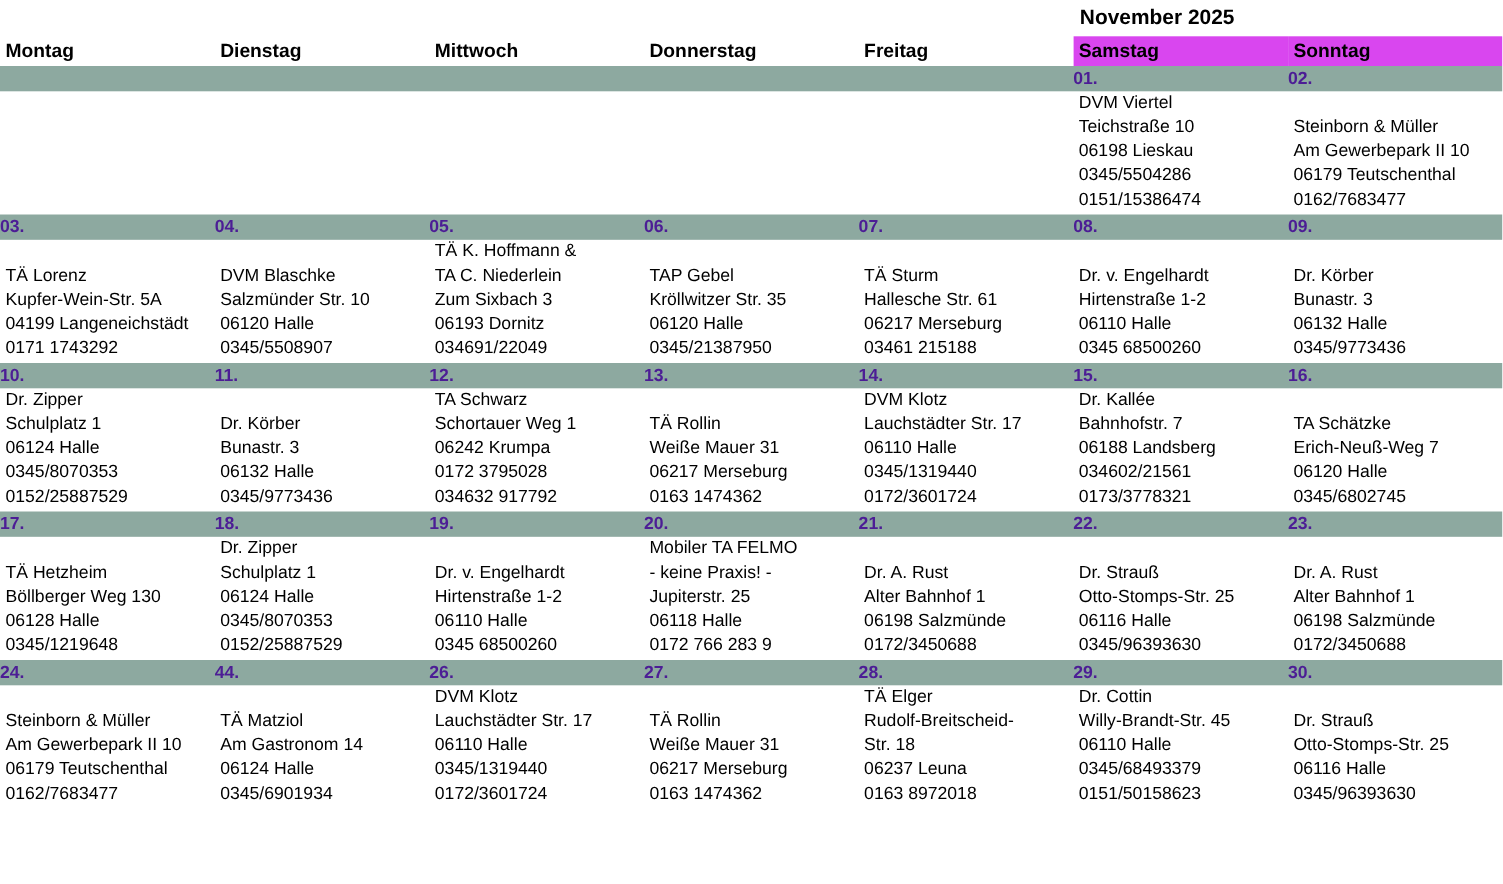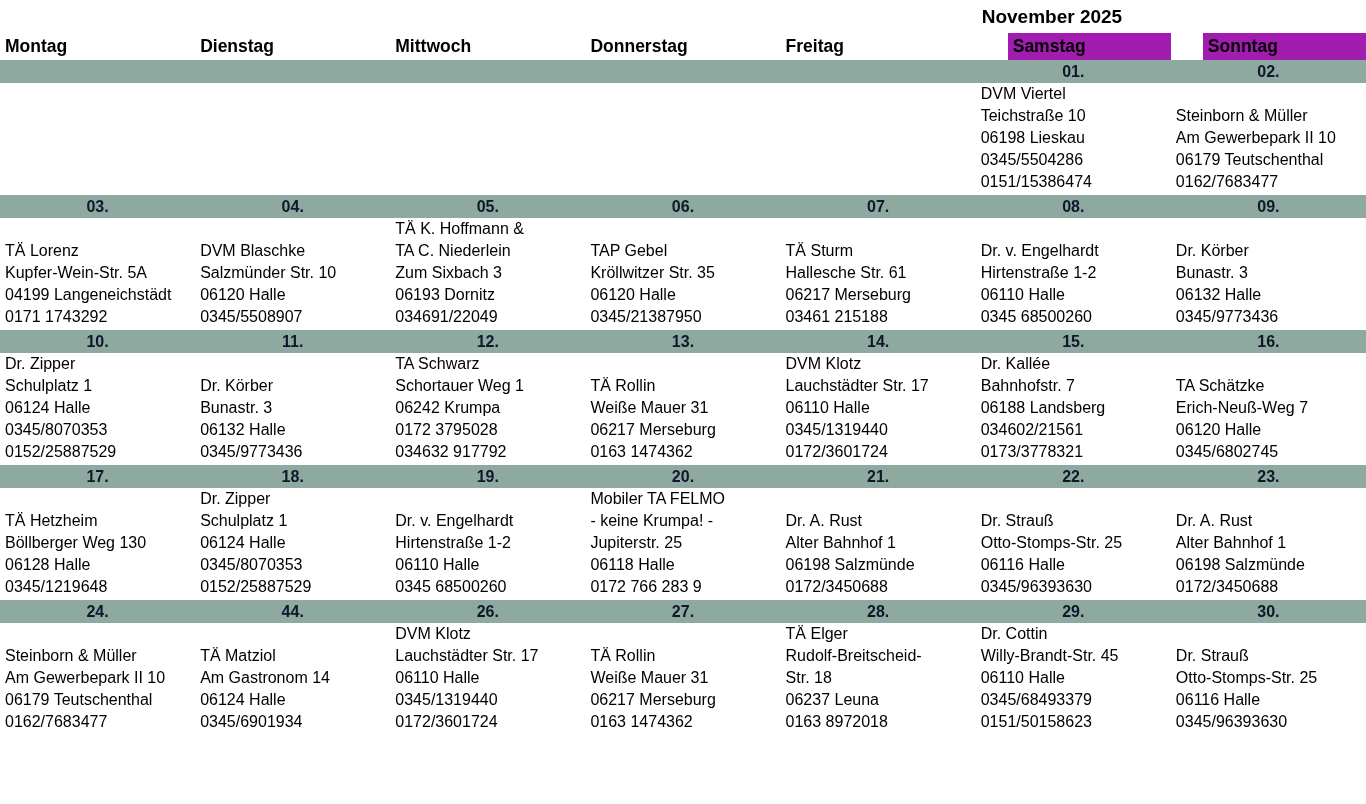--- a/index.html
+++ b/index.html
@@ -5,24 +5,24 @@
   html,body{margin:0;padding:0;background:#ffffff;}
   body{width:1366px;height:804px;font-family:"Liberation Sans",sans-serif;color:#000;}
   .sheet{position:relative;width:1366px;height:804px;background:#ffffff;overflow:hidden;}
   .grid7{display:grid;grid-template-columns:repeat(7,1fr);}
 
   .title-row{height:33px;}
   .month-title{grid-column:6/8;font-weight:bold;font-size:19px;padding:6px 0 16px 6px;white-space:nowrap;}
 
   .header-row{height:27px;}
   .day-header{font-weight:bold;font-size:17.5px;line-height:27px;padding-left:5px;white-space:nowrap;}
-  .day-header.highlight{background:#a21caf;margin-left:32px;}
+  .day-header.highlight{background:#d946ef;}
 
   .band-row{height:23px;background:#8DA9A0;}
-  .day-number{text-align:center;font-weight:bold;font-size:16px;line-height:23px;color:#0f172a;}
+  .day-number{text-align:left;font-weight:bold;font-size:16px;line-height:23px;color:#4c1d95;}
 
   .content-row{height:112px;}
   .day-cell{display:flex;flex-direction:column;justify-content:flex-end;padding:0 1px 2px 5px;overflow:hidden;}
   .cell-line{font-size:16px;line-height:22px;white-space:nowrap;}
 </style>
 </head>
 <body>
 
 <div class="sheet">
   <div class="title-row grid7">
@@ -202,21 +202,21 @@
           <div class="cell-line">0152/25887529</div>
         </div>
         <div class="day-cell">
           <div class="cell-line">Dr. v. Engelhardt</div>
           <div class="cell-line">Hirtenstraße 1-2</div>
           <div class="cell-line">06110 Halle</div>
           <div class="cell-line">0345 68500260</div>
         </div>
         <div class="day-cell">
           <div class="cell-line">Mobiler TA FELMO</div>
-          <div class="cell-line">- keine Krumpa! -</div>
+          <div class="cell-line">- keine Praxis! -</div>
           <div class="cell-line">Jupiterstr. 25</div>
           <div class="cell-line">06118 Halle</div>
           <div class="cell-line">0172 766 283 9</div>
         </div>
         <div class="day-cell">
           <div class="cell-line">Dr. A. Rust</div>
           <div class="cell-line">Alter Bahnhof 1</div>
           <div class="cell-line">06198 Salzmünde</div>
           <div class="cell-line">0172/3450688</div>
         </div>

